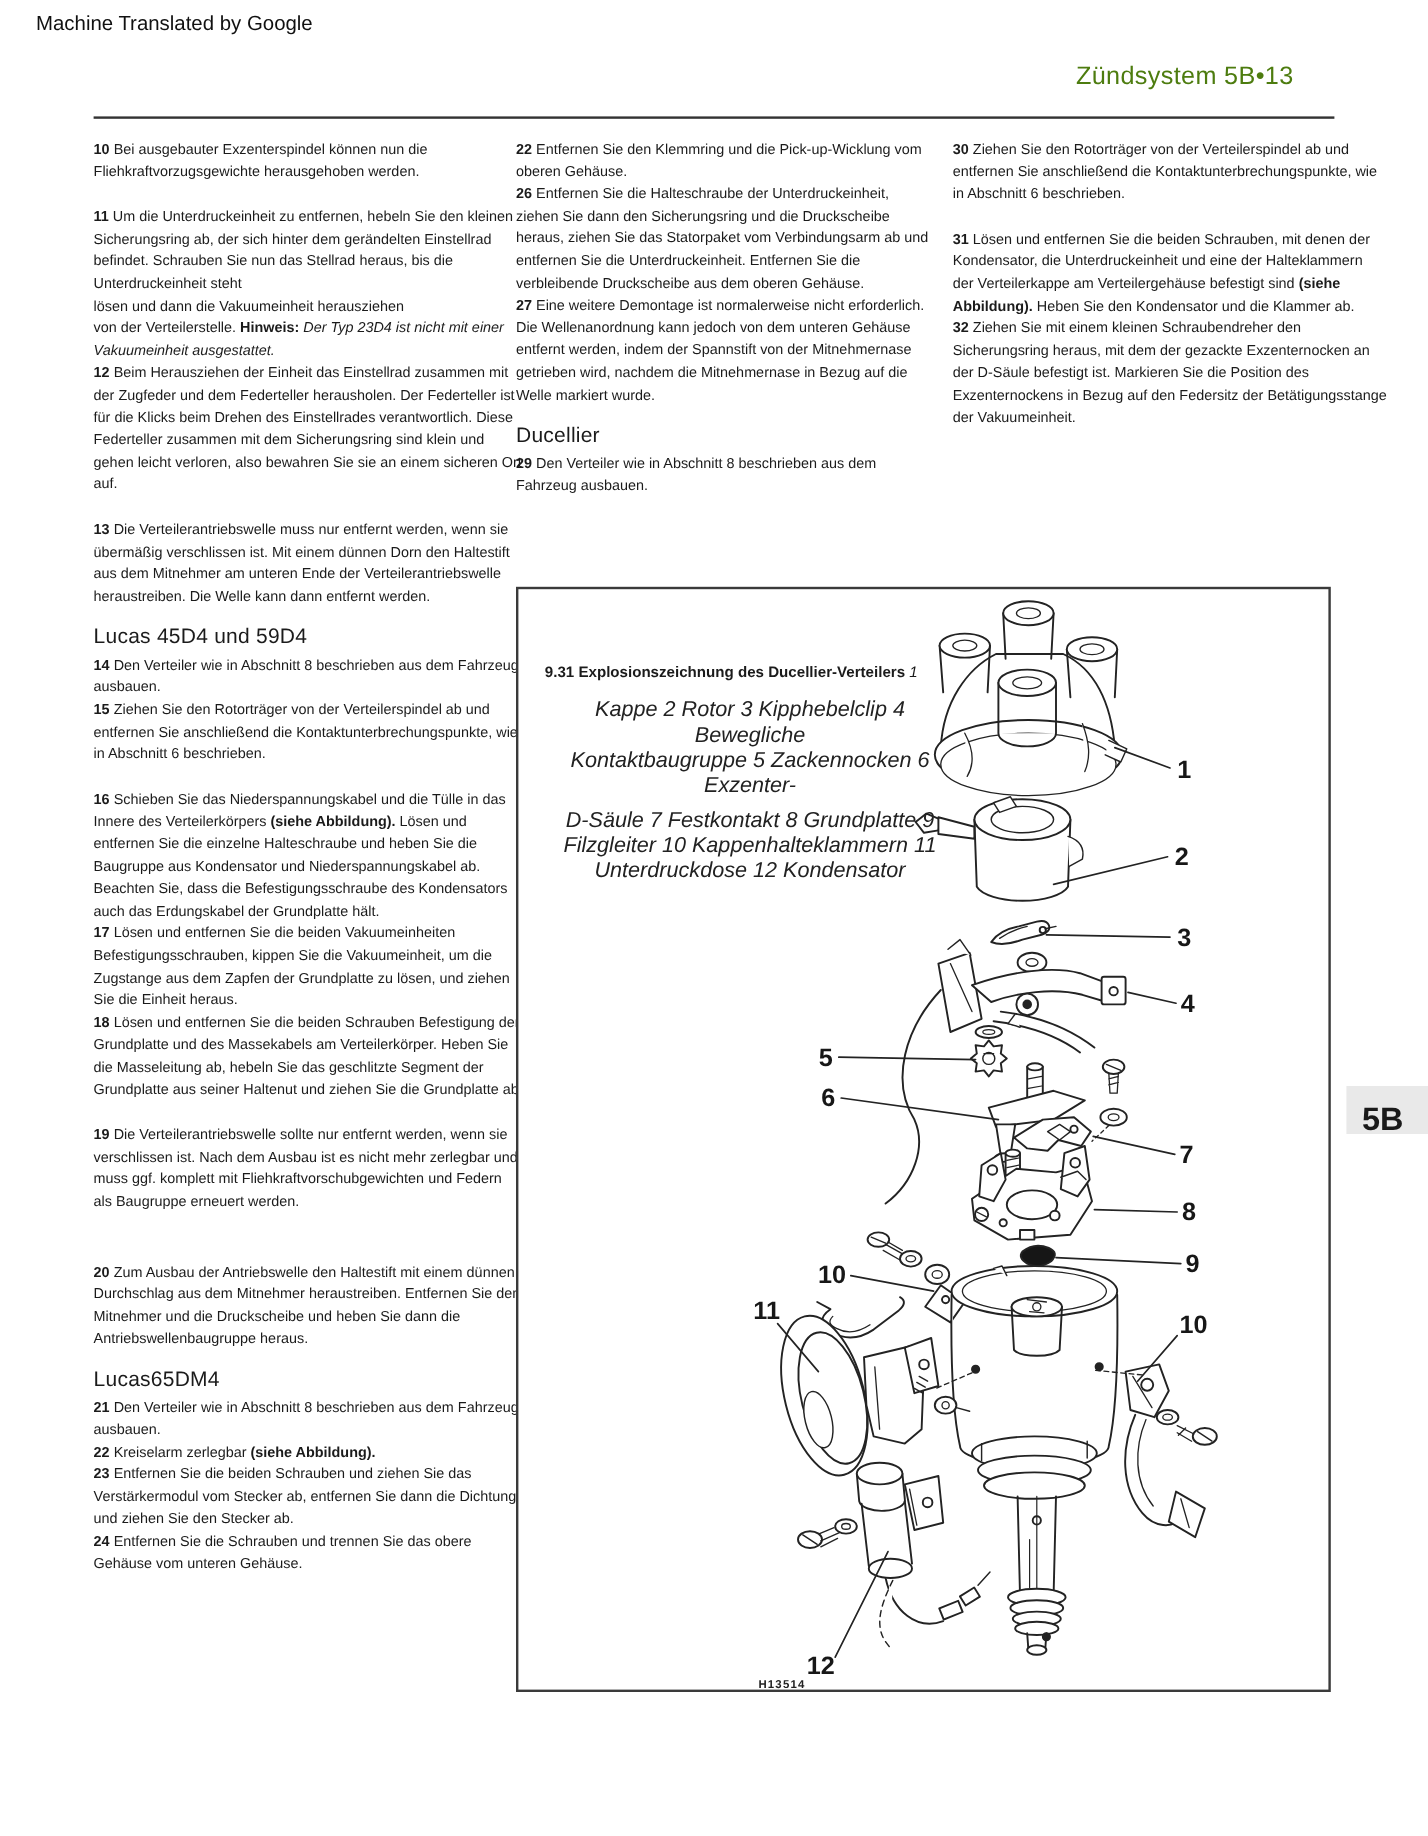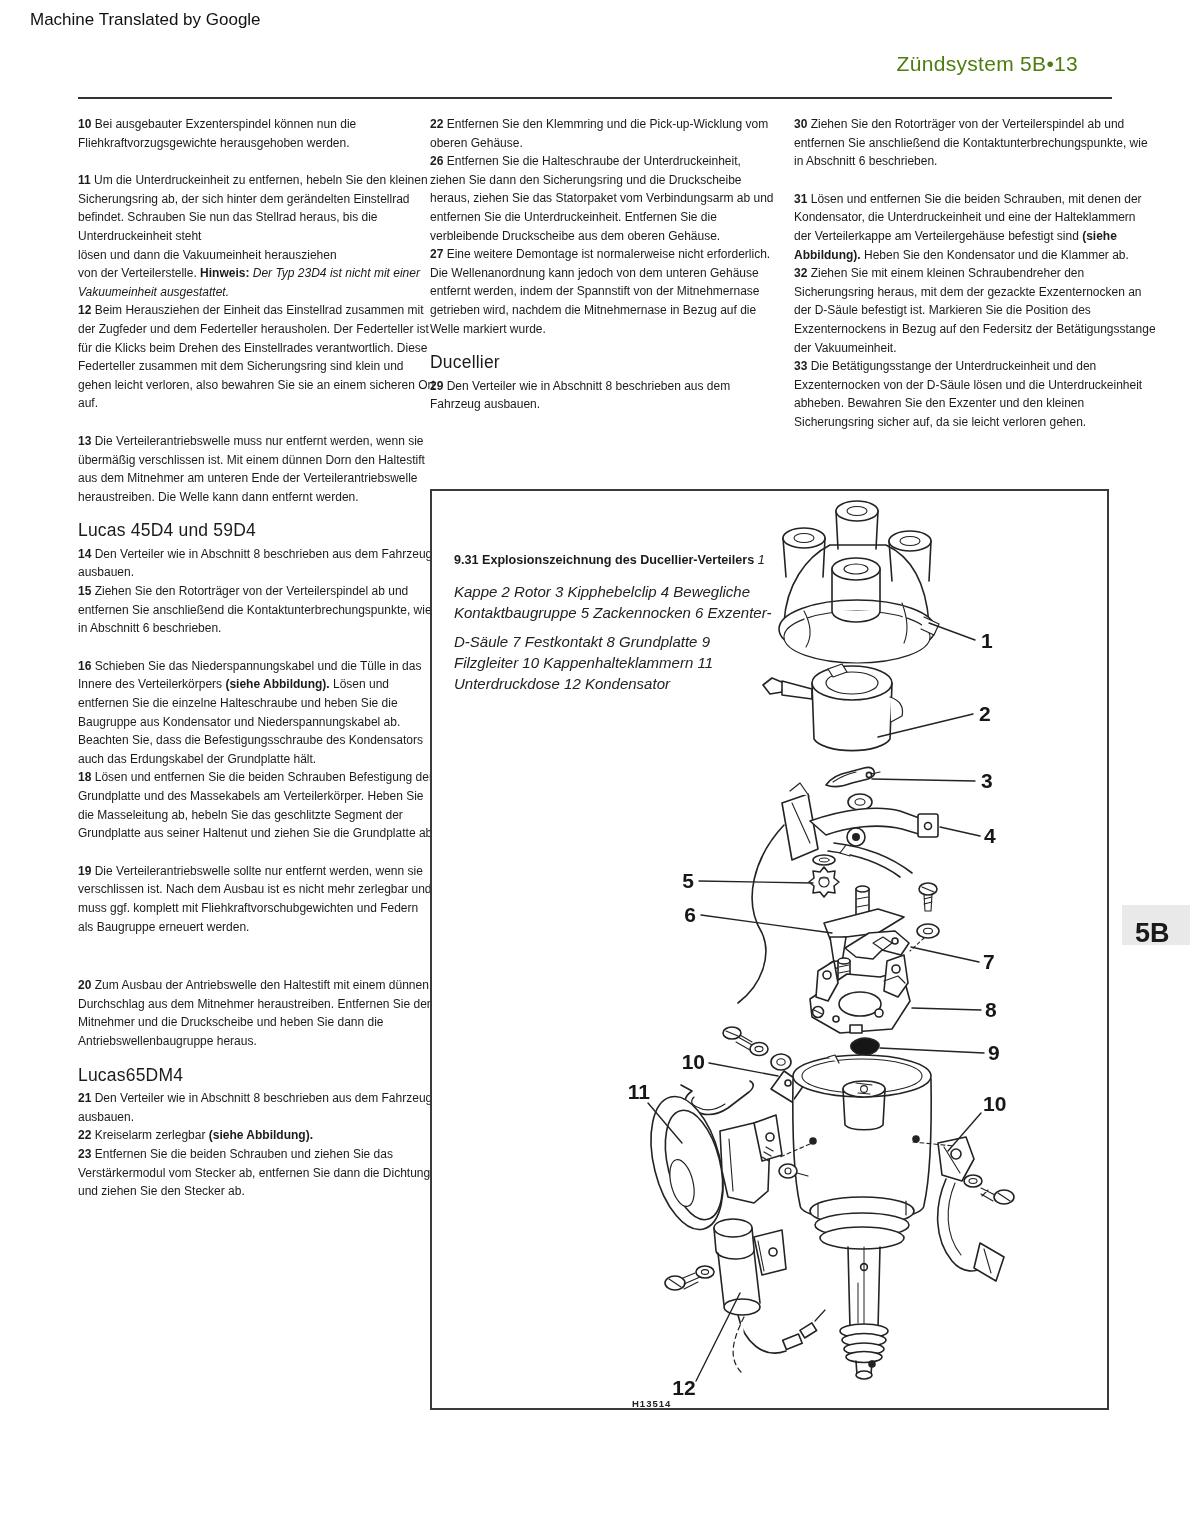--- a/index.html
+++ b/index.html
@@ -24,21 +24,21 @@
   .it{font-style:italic;}
 
   .figure{
     position:absolute;left:430px;top:489px;width:679px;height:921px;
     border:2px solid #3a3a3a;box-sizing:border-box;background:#fff;
   }
   .figure svg{position:absolute;left:0;top:0;}
   .caption{position:absolute;left:22px;top:62px;width:342px;pointer-events:none;}
   .cap-line1{font-size:12.6px;font-weight:bold;}
   .cap-line1 .it{font-weight:normal;}
-  .cap-italic{font-style:italic;font-size:15px;line-height:21px;margin-top:14px;color:#222;}
+  .cap-italic{font-style:italic;font-size:18px;line-height:21px;text-align:center;margin-top:14px;color:#222;}
   .cap-italic .sp{margin-top:8px;}
 
   .tab5b{
     position:absolute;left:1122px;top:905px;width:68px;height:40px;background:#e9e9e9;
     font-size:27px;font-weight:bold;color:#1a1a1a;line-height:56px;padding-left:13px;box-sizing:border-box;
   }
   text.callout{font-size:21px;font-weight:bold;fill:#171717;stroke:none;font-family:"Liberation Sans",sans-serif;}
   text.figid{font-size:9.5px;font-weight:bold;fill:#222;stroke:none;letter-spacing:1px;font-family:"Liberation Sans",sans-serif;}
 </style>
 </head>
@@ -54,43 +54,44 @@
     <span>lösen und dann die Vakuumeinheit herausziehen</span><br>
     <span>von der Verteilerstelle. </span><b>Hinweis:</b><i> Der Typ 23D4 ist nicht mit einer Vakuumeinheit ausgestattet.</i></p>
   <p class="para"><b class="num">12</b> <span>Beim Herausziehen der Einheit das Einstellrad zusammen mit der Zugfeder und dem Federteller herausholen. Der Federteller ist für die Klicks beim Drehen des Einstellrades verantwortlich. Diese Federteller zusammen mit dem Sicherungsring sind klein und gehen leicht verloren, also bewahren Sie sie an einem sicheren Ort auf.</span></p>
   <p class="para gap"><b class="num">13</b> <span>Die Verteilerantriebswelle muss nur entfernt werden, wenn sie übermäßig verschlissen ist. Mit einem dünnen Dorn den Haltestift aus dem Mitnehmer am unteren Ende der Verteilerantriebswelle heraustreiben. Die Welle kann dann entfernt werden.</span></p>
 
   <div class="colhead">Lucas 45D4 und 59D4</div>
   <p class="para"><b class="num">14</b> <span>Den Verteiler wie in Abschnitt 8 beschrieben aus dem Fahrzeug ausbauen.</span></p>
   <p class="para"><b class="num">15</b> <span>Ziehen Sie den Rotorträger von der Verteilerspindel ab und entfernen Sie anschließend die Kontaktunterbrechungspunkte, wie in Abschnitt 6 beschrieben.</span></p>
   <p class="para gap"><b class="num">16</b> <span>Schieben Sie das Niederspannungskabel und die Tülle in das Innere des Verteilerkörpers </span><b>(siehe Abbildung).</b><span> Lösen und entfernen Sie die einzelne Halteschraube und heben Sie die Baugruppe aus Kondensator und Niederspannungskabel ab.</span></p>
   <p class="para"><span>Beachten Sie, dass die Befestigungsschraube des Kondensators auch das Erdungskabel der Grundplatte hält.</span></p>
+  <p class="para"><b class="num">17</b> <span>Lösen und entfernen Sie die beiden Vakuumeinheiten Befestigungsschrauben, kippen Sie die Vakuumeinheit, um die Zugstange aus dem Zapfen der Grundplatte zu lösen, und ziehen Sie die Einheit heraus.</span></p>
   <p class="para"><b class="num">18</b> <span>Lösen und entfernen Sie die beiden Schrauben Befestigung der Grundplatte und des Massekabels am Verteilerkörper. Heben Sie die Masseleitung ab, hebeln Sie das geschlitzte Segment der Grundplatte aus seiner Haltenut und ziehen Sie die Grundplatte ab.</span></p>
   <p class="para gap"><b class="num">19</b> <span>Die Verteilerantriebswelle sollte nur entfernt werden, wenn sie verschlissen ist. Nach dem Ausbau ist es nicht mehr zerlegbar und muss ggf. komplett mit Fliehkraftvorschubgewichten und Federn als Baugruppe erneuert werden.</span></p>
   <p class="para gap2"><b class="num">20</b> <span>Zum Ausbau der Antriebswelle den Haltestift mit einem dünnen Durchschlag aus dem Mitnehmer heraustreiben. Entfernen Sie den Mitnehmer und die Druckscheibe und heben Sie dann die Antriebswellenbaugruppe heraus.</span></p>
 
   <div class="colhead">Lucas65DM4</div>
   <p class="para"><b class="num">21</b> <span>Den Verteiler wie in Abschnitt 8 beschrieben aus dem Fahrzeug ausbauen.</span></p>
   <p class="para"><b class="num">22</b> <span>Kreiselarm zerlegbar </span><b>(siehe Abbildung).</b></p>
   <p class="para"><b class="num">23</b> <span>Entfernen Sie die beiden Schrauben und ziehen Sie das Verstärkermodul vom Stecker ab, entfernen Sie dann die Dichtung und ziehen Sie den Stecker ab.</span></p>
+  <p class="para"><b class="num">24</b> <span>Entfernen Sie die Schrauben und trennen Sie das obere Gehäuse vom unteren Gehäuse.</span></p>
 </div>
 
 <div class="col" id="col2">
   <p class="para"><b class="num">22</b> <span>Entfernen Sie den Klemmring und die Pick-up-Wicklung vom oberen Gehäuse.</span></p>
   <p class="para"><b class="num">26</b> <span>Entfernen Sie die Halteschraube der Unterdruckeinheit, ziehen Sie dann den Sicherungsring und die Druckscheibe heraus, ziehen Sie das Statorpaket vom Verbindungsarm ab und entfernen Sie die Unterdruckeinheit. Entfernen Sie die verbleibende Druckscheibe aus dem oberen Gehäuse.</span></p>
   <p class="para"><b class="num">27</b> <span>Eine weitere Demontage ist normalerweise nicht erforderlich. Die Wellenanordnung kann jedoch von dem unteren Gehäuse entfernt werden, indem der Spannstift von der Mitnehmernase getrieben wird, nachdem die Mitnehmernase in Bezug auf die Welle markiert wurde.</span></p>
   <div class="colhead">Ducellier</div>
   <p class="para"><b class="num">29</b> <span>Den Verteiler wie in Abschnitt 8 beschrieben aus dem Fahrzeug ausbauen.</span></p>
 </div>
 
 <div class="col" id="col3">
   <p class="para"><b class="num">30</b> <span>Ziehen Sie den Rotorträger von der Verteilerspindel ab und entfernen Sie anschließend die Kontaktunterbrechungspunkte, wie in Abschnitt 6 beschrieben.</span></p>
   <p class="para gap"><b class="num">31</b> <span>Lösen und entfernen Sie die beiden Schrauben, mit denen der Kondensator, die Unterdruckeinheit und eine der Halteklammern der Verteilerkappe am Verteilergehäuse befestigt sind </span><b>(siehe Abbildung).</b><span> Heben Sie den Kondensator und die Klammer ab.</span></p>
   <p class="para"><b class="num">32</b> <span>Ziehen Sie mit einem kleinen Schraubendreher den Sicherungsring heraus, mit dem der gezackte Exzenternocken an der D-Säule befestigt ist. Markieren Sie die Position des Exzenternockens in Bezug auf den Federsitz der Betätigungsstange der Vakuumeinheit.</span></p>
-  <p class="para"><b class="num">33</b> <span>Die Betätigungsstange der Unterdruckeinheit und den Exzenternocken von der D-Säule lösen und die Unterdruckeinheit abheben. Bewahren Sie den Exzenter und den kleinen Sicherungsring sicher auf, da sie leicht verloren gehen.</span></p>
 </div>
 
 <div class="figure">
   <svg width="679" height="921" viewBox="0 0 679 921" xmlns="http://www.w3.org/2000/svg">
     <g fill="none" stroke="#232323" stroke-width="1.6" stroke-linecap="round" stroke-linejoin="round">
 
       <path d="M352,334 C322,366 310,410 330,442 C340,464 330,494 306,512"></path>
 
       <g fill="#fff">
         <path d="M352,132 C354,94 374,66 398,54 L454,54 C480,66 494,94 497,132 Z"></path>

